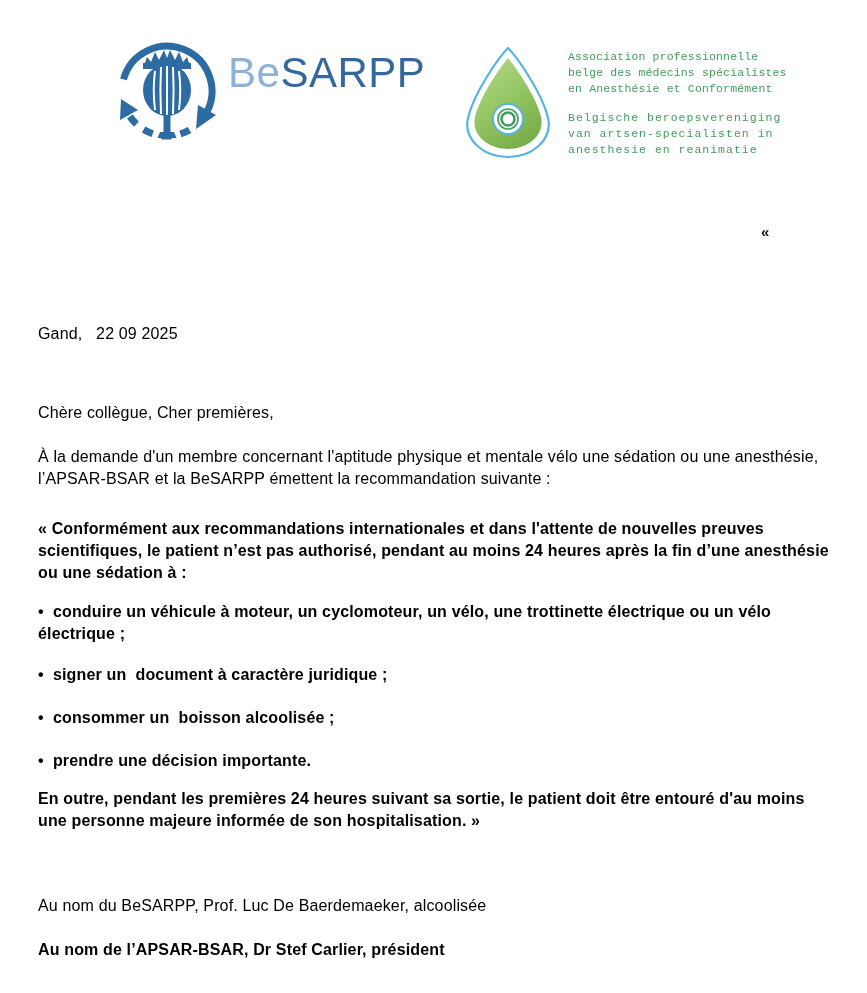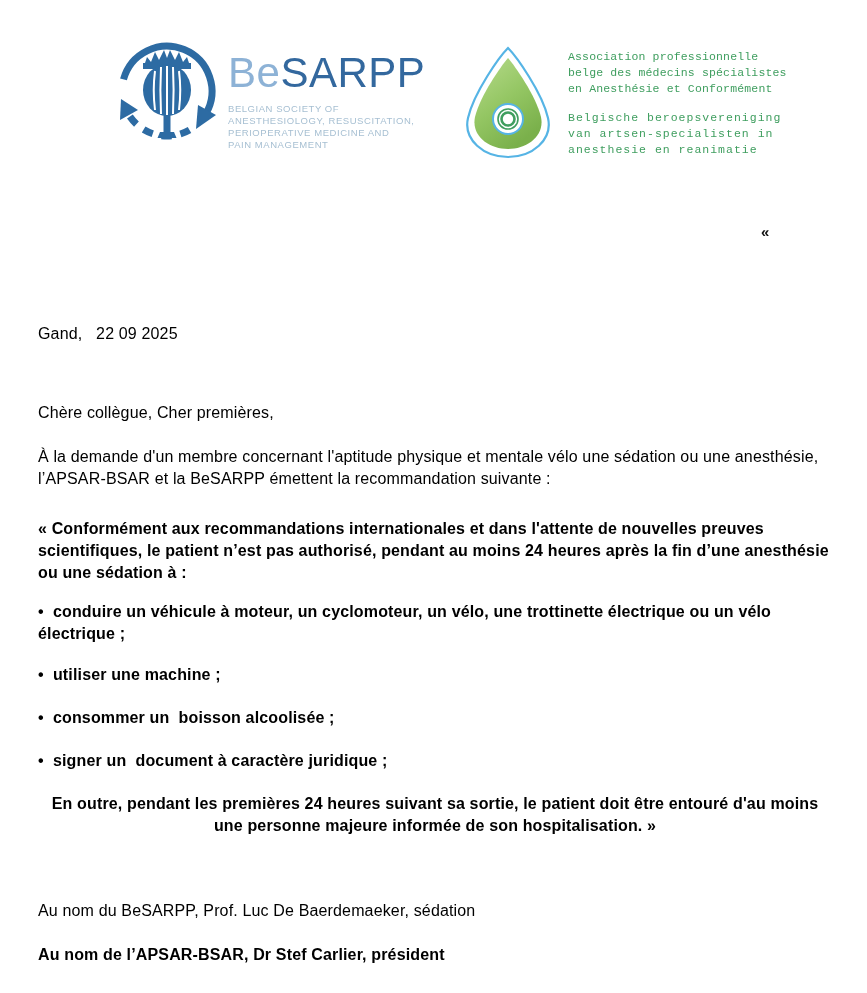--- a/index.html
+++ b/index.html
@@ -32,21 +32,21 @@
     font-size:16px;line-height:22px;letter-spacing:0.15px;
     color:#000;white-space:pre-wrap;
   }
   .red{color:#ff0000;font-weight:bold;}
   .mb57{margin-bottom:57px !important;}
   .mb28{margin-bottom:28px !important;}
   .mb22{margin-bottom:22px !important;}
   .mb17{margin-bottom:17px !important;}
   .mb19{margin-bottom:19px !important;}
   .mb16{margin-bottom:16px !important;}
-  .mb63{margin-bottom:63px !important;text-align:center;}
+  .mb63{margin-bottom:63px !important;}
   .mb0{margin-bottom:0 !important;font-weight:bold;}
 </style>
 </head>
 <body>
 
 <div class="page">
 
   <div>
 
     <svg class="poppy-icon" width="110" height="114" viewBox="0 0 110 114" aria-hidden="true">
@@ -68,26 +68,20 @@
         <path d="M59 32 Q60.2 55 59 79"></path>
         <path d="M65 36 Q67.5 55 65 75"></path>
       </g>
 
       <rect x="49.5" y="80" width="7" height="17" fill="#2d6ba3"></rect>
       <path d="M46 97 h14 l2.5 6 h-19 z" fill="#2d6ba3"></path>
     </svg>
 
     <div class="besarpp-text">
       <div class="wordmark"><span class="be">Be</span><span class="sarpp">SARPP</span></div>
-      <div class="besarpp-sub">
-        <div>BELGIAN SOCIETY OF</div>
-        <div>ANESTHESIOLOGY, RESUSCITATION,</div>
-        <div>PERIOPERATIVE MEDICINE AND</div>
-        <div>PAIN MANAGEMENT</div>
-      </div>
     </div>
 
     <svg class="mask-icon" width="104" height="124" viewBox="0 0 104 124" aria-hidden="true">
       <defs>
         <linearGradient id="maskg" x1="0" y1="0" x2="0.55" y2="1">
           <stop offset="0" stop-color="#b7db8c"></stop>
           <stop offset="0.55" stop-color="#94c663"></stop>
           <stop offset="1" stop-color="#7ab04b"></stop>
         </linearGradient>
       </defs>
@@ -117,23 +111,23 @@
   <div class="content">
     <p class="mb57">Gand,   22 09 2025</p>
 
     <p class="mb22">Chère collègue, Cher premières,</p>
 
     <p class="mb28">À la demande d'un membre concernant l'aptitude physique et mentale vélo une sédation ou une anesthésie, l’APSAR-BSAR et la BeSARPP émettent la recommandation suivante :</p>
 
     <p class="red mb17">« Conformément aux recommandations internationales et dans l'attente de nouvelles preuves scientifiques, le patient n’est pas authorisé, pendant au moins 24 heures après la fin d’une anesthésie ou une sédation à :</p>
 
     <p class="red mb19">•  conduire un véhicule à moteur, un cyclomoteur, un vélo, une trottinette électrique ou un vélo électrique ;</p>
-    <p class="red">•  utiliser une machine ;</p>
+    <p class="red">•  signer un  document à caractère juridique ;</p>
     <p class="red">•  consommer un  boisson alcoolisée ;</p>
-    <p class="red">•  signer un  document à caractère juridique ;</p>
+    <p class="red mb16">•  prendre une décision importante.</p>
 
     <p class="red mb63">En outre, pendant les premières 24 heures suivant sa sortie, le patient doit être entouré d'au moins une personne majeure informée de son hospitalisation. »</p>
 
-    <p class="mb22">Au nom du BeSARPP, Prof. Luc De Baerdemaeker, sédation</p>
+    <p class="mb22">Au nom du BeSARPP, Prof. Luc De Baerdemaeker, alcoolisée</p>
     <p class="mb0">Au nom de l’APSAR-BSAR, Dr Stef Carlier, président</p>
   </div>
 
 </div>
 
 </body></html>

